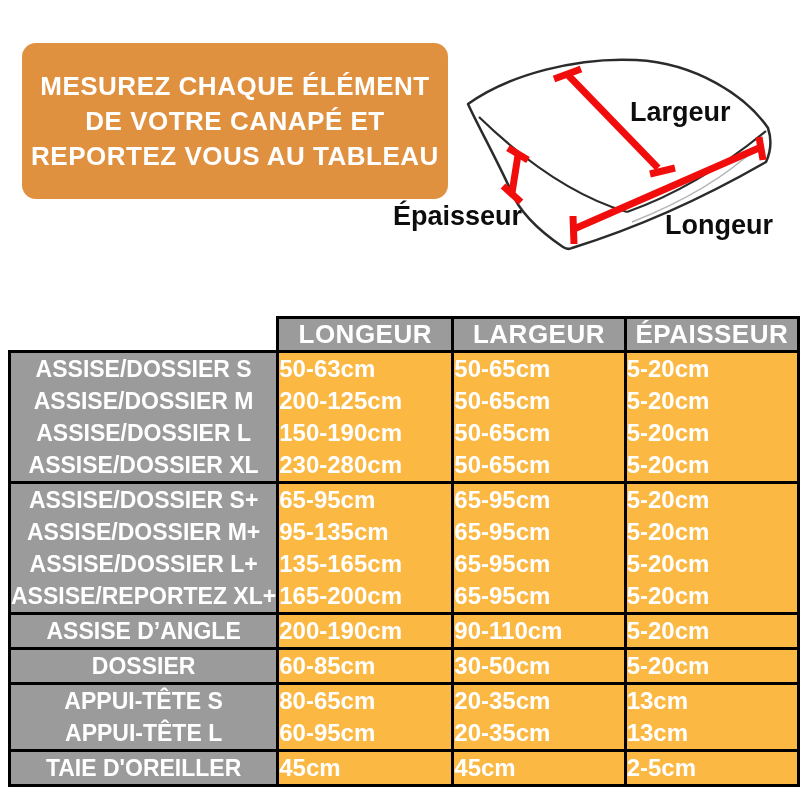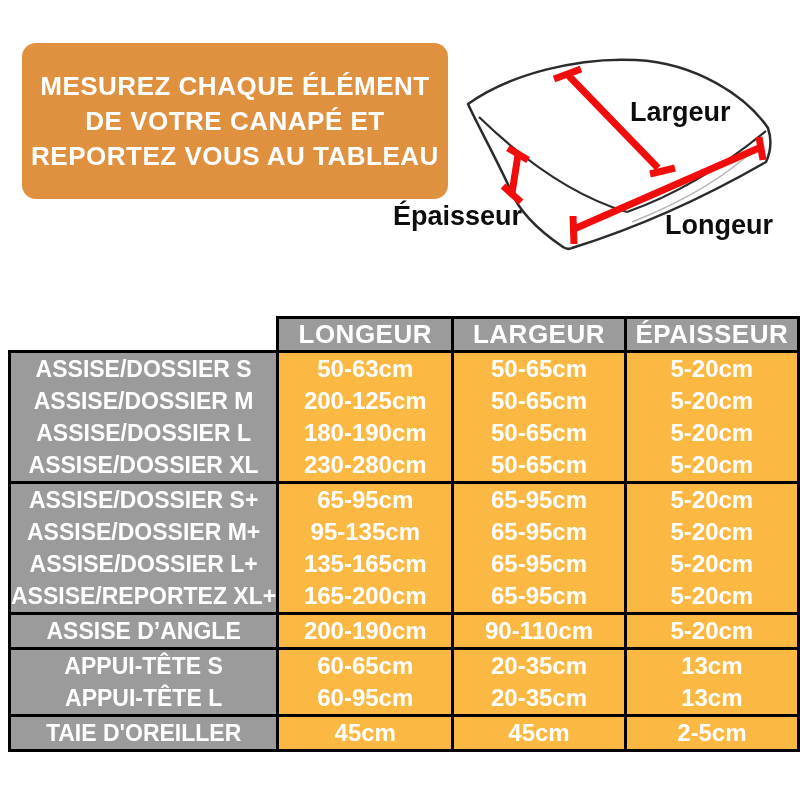--- a/index.html
+++ b/index.html
@@ -31,21 +31,21 @@
     text-align:center;border:3px solid #000;letter-spacing:.5px;
   }
   .size-table .blank{border:none;background:transparent;}
   .size-table tbody td{height:32px;border-left:3px solid #000;border-right:3px solid #000;}
   .size-table tbody tr.group-start td{border-top:3px solid #000;}
   .size-table tbody tr:last-child td{border-bottom:3px solid #000;}
   .size-table td.rlabel{
     background:#9B9B9B;color:#fff;font-weight:bold;font-size:23px;text-align:center;
   }
   .size-table td.val{
-    background:#FBB843;color:#fff;font-weight:bold;font-size:24px;text-align:center;
+    background:#FBB843;color:#fff;font-weight:bold;font-size:24px;
   }
 </style>
 </head>
 <body>
 
 <div class="instruction-box">MESUREZ CHAQUE ÉLÉMENT
 DE VOTRE CANAPÉ ET
 REPORTEZ VOUS AU TABLEAU</div>
 
 <svg class="figure-svg" viewBox="380 0 420 280">
@@ -97,21 +97,21 @@
       <td class="val">5-20cm</td>
     </tr>
     <tr>
       <td class="rlabel">ASSISE/DOSSIER M</td>
       <td class="val">200-125cm</td>
       <td class="val">50-65cm</td>
       <td class="val">5-20cm</td>
     </tr>
     <tr>
       <td class="rlabel">ASSISE/DOSSIER L</td>
-      <td class="val">180-190cm</td>
+      <td class="val">150-190cm</td>
       <td class="val">50-65cm</td>
       <td class="val">5-20cm</td>
     </tr>
     <tr>
       <td class="rlabel">ASSISE/DOSSIER XL</td>
       <td class="val">230-280cm</td>
       <td class="val">50-65cm</td>
       <td class="val">5-20cm</td>
     </tr>
     <tr class="group-start">
@@ -138,22 +138,28 @@
       <td class="val">65-95cm</td>
       <td class="val">5-20cm</td>
     </tr>
     <tr class="group-start">
       <td class="rlabel">ASSISE D’ANGLE</td>
       <td class="val">200-190cm</td>
       <td class="val">90-110cm</td>
       <td class="val">5-20cm</td>
     </tr>
     <tr class="group-start">
+      <td class="rlabel">DOSSIER</td>
+      <td class="val">60-85cm</td>
+      <td class="val">30-50cm</td>
+      <td class="val">5-20cm</td>
+    </tr>
+    <tr class="group-start">
       <td class="rlabel">APPUI-TÊTE S</td>
-      <td class="val">60-65cm</td>
+      <td class="val">80-65cm</td>
       <td class="val">20-35cm</td>
       <td class="val">13cm</td>
     </tr>
     <tr>
       <td class="rlabel">APPUI-TÊTE L</td>
       <td class="val">60-95cm</td>
       <td class="val">20-35cm</td>
       <td class="val">13cm</td>
     </tr>
     <tr class="group-start">

